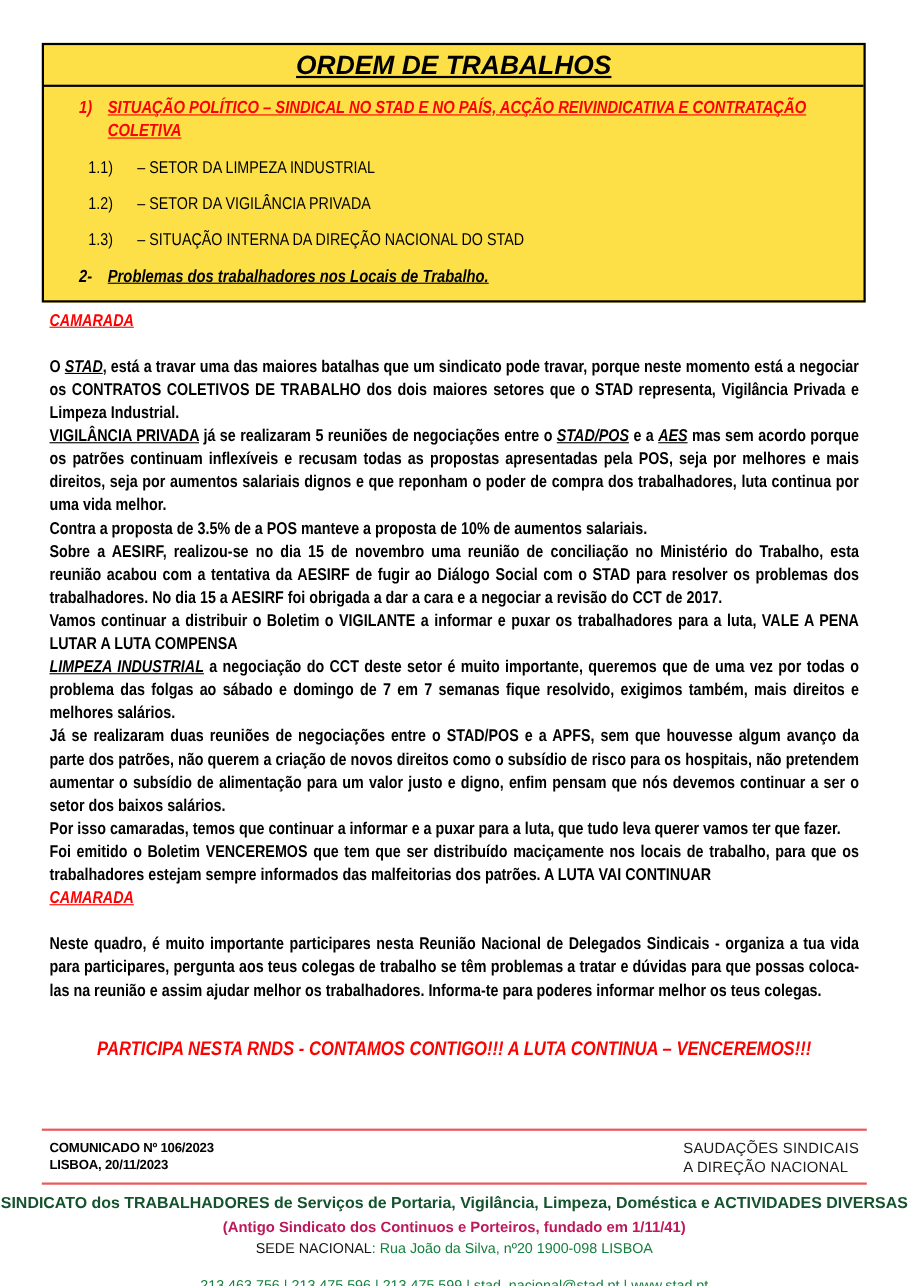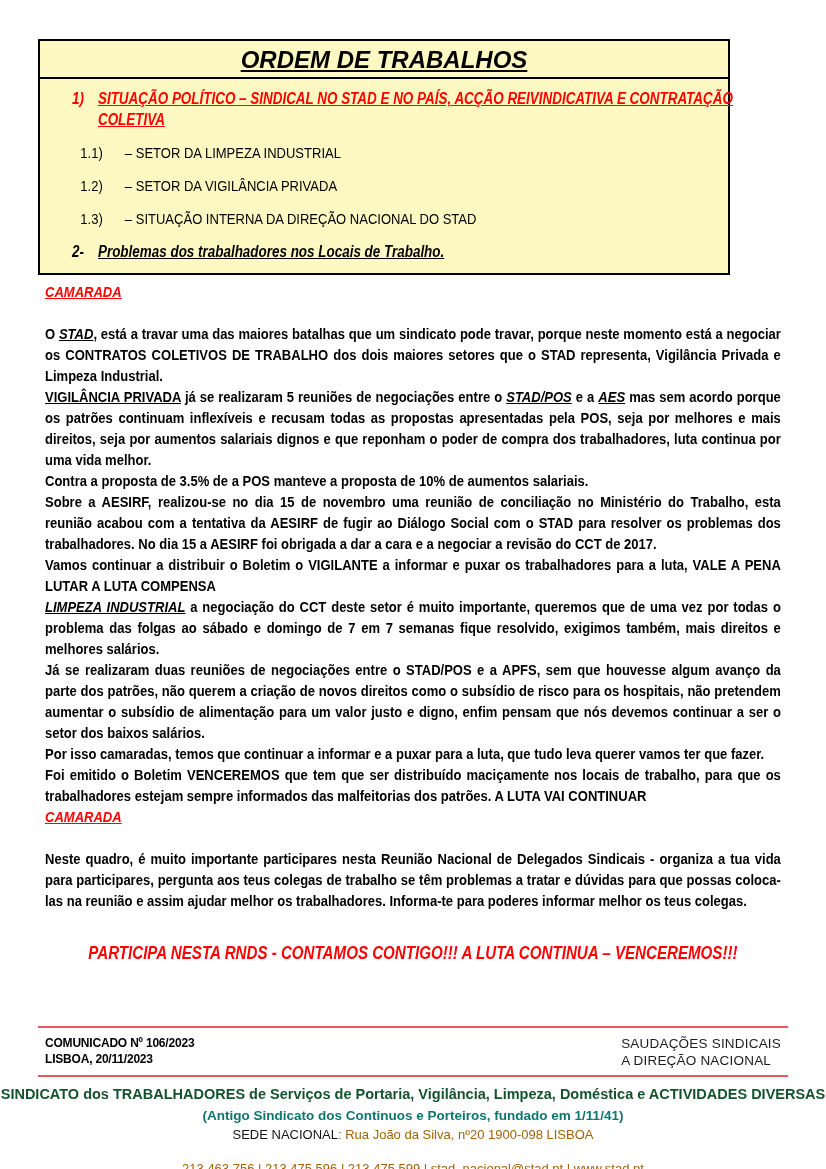--- a/index.html
+++ b/index.html
@@ -6,22 +6,22 @@
   .page{
     position:relative;
     width:826px;height:1169px;
     background:#ffffff;
     font-family:"Liberation Sans",sans-serif;
     color:#000;
     overflow:hidden;
   }
   
   .agenda-box{
-    position:absolute;left:38px;top:39px;width:692px;
-    border:2px solid #000;box-sizing:border-box;background:#fef9c3;
+    position:absolute;left:38px;top:39px;width:749px;
+    border:2px solid #000;box-sizing:border-box;background:#fde047;
   }
   .agenda-title{
     text-align:center;
     font-weight:bold;font-style:italic;
     font-size:24px;line-height:29px;
     padding:4px 0 3px;
     border-bottom:2px solid #000;
   }
   .agenda-title .u{text-decoration:underline;}
   .agenda-items{
@@ -74,26 +74,26 @@
   .meta-left div{
     font-weight:bold;font-size:12px;line-height:16px;letter-spacing:-0.2px;
   }
   .meta-right div{
     font-size:13.5px;line-height:17px;text-align:left;color:#1c1c1c;letter-spacing:0.2px;
   }
   .org-block{text-align:center;padding-top:8px;}
   .org-name{
     color:#14532d;font-weight:bold;font-size:14.5px;line-height:18px;
   }
-  .org-sub{font-weight:bold;font-size:13.5px;line-height:17px;margin-top:4px;color:#0f766e;}
+  .org-sub{font-weight:bold;font-size:13.5px;line-height:17px;margin-top:4px;color:#be185d;}
   .org-sede{font-size:13px;line-height:16px;margin-top:3px;}
   .org-contacts{font-size:13px;line-height:16px;margin-top:18px;}
   .org-filiado{font-size:13px;line-height:16px;margin-top:2px;}
   .lbl{font-weight:normal;color:#151515;}
-  .gray{color:#a16207;}
+  .gray{color:#15803d;}
 </style>
 </head>
 <body>
 
 <div class="page">
 
   <div class="agenda-box">
     <div class="agenda-title">
       <span class="u">ORDEM DE TRABALHOS</span>
     </div>

